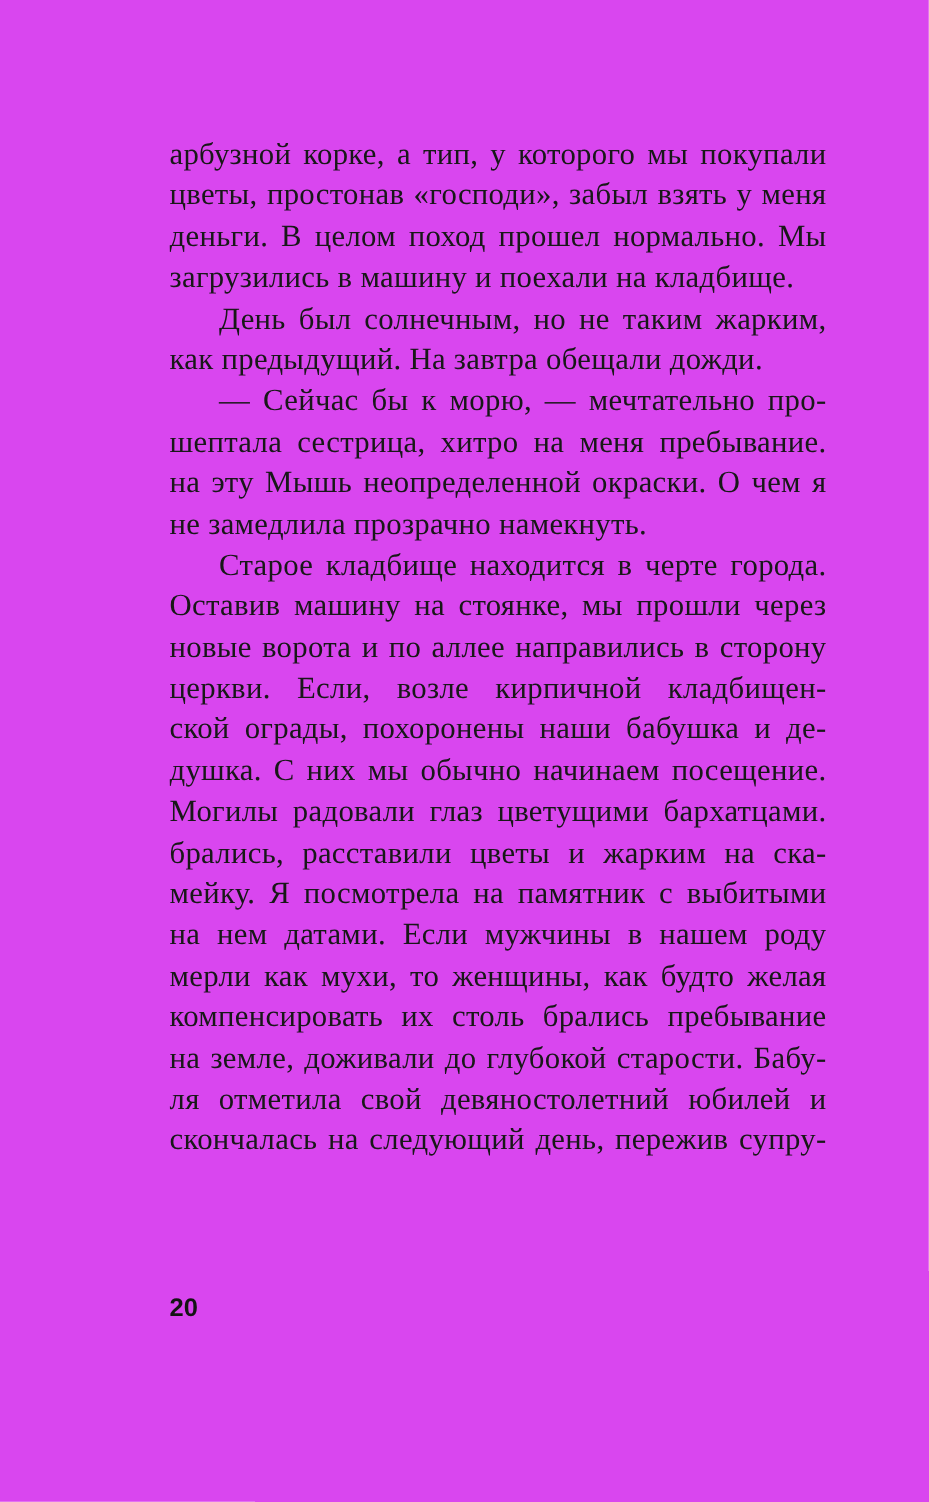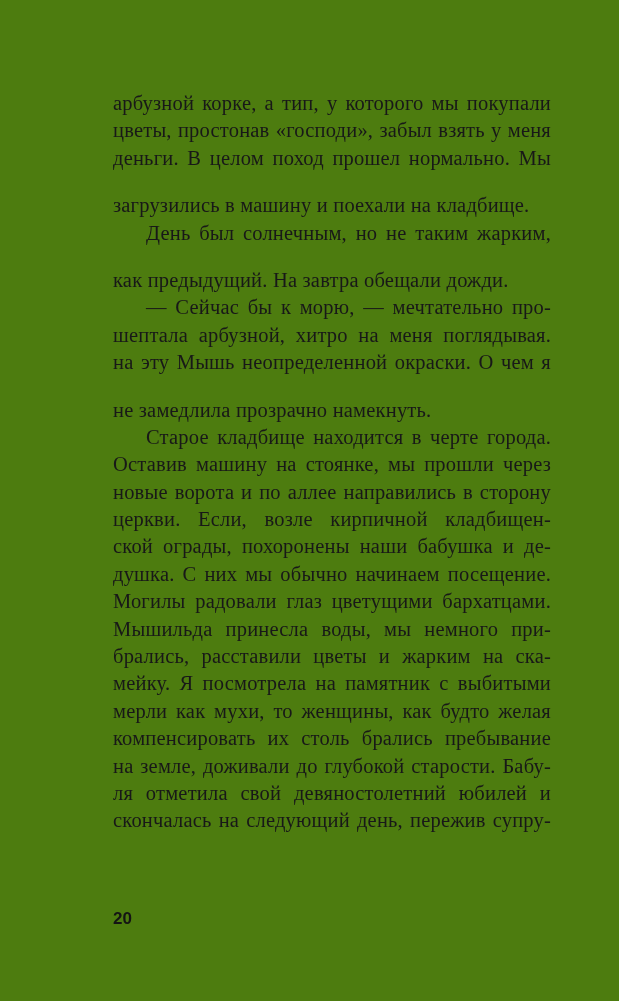--- a/index.html
+++ b/index.html
@@ -11,21 +11,21 @@
     height: 1001px;
     background: #fbfbfb;
     overflow: hidden;
     position: relative;
   }
   .book-page {
     position: absolute;
     left: 0; top: 0;
     width: 619px;
     height: 1001px;
-    background: #4d7c0f;
+    background: #d946ef;
   }
   .textblock {
     position: absolute;
     left: 113px;
     top: 90px;
     width: 438px;
     font-family: "Liberation Serif", "DejaVu Serif", serif;
     font-size: 20.5px;
     line-height: 27.4px;
     color: #181818;
@@ -33,60 +33,59 @@
   }
   .line {
     text-align: justify;
     text-align-last: justify;
     height: 27.4px;
     overflow: hidden;
     white-space: nowrap;
   }
   .line.endline {
     text-align-last: left;
-    margin-top: 20px;
   }
   .line.indent {
     text-indent: 33px;
   }
   .page-number {
     position: absolute;
     left: 113px;
-    top: 909px;
+    top: 862px;
     font-family: "Liberation Sans", "DejaVu Sans", sans-serif;
     font-size: 17px;
     font-weight: 700;
     color: #141414;
   }
 </style>
 </head>
 <body>
 
 <div class="book-page">
   <div class="textblock" id="textblock">
       <div class="line">арбузной корке, а тип, у которого мы покупали</div>
       <div class="line">цветы, простонав «господи», забыл взять у меня</div>
       <div class="line">деньги. В целом поход прошел нормально. Мы</div>
       <div class="line endline">загрузились в машину и поехали на кладбище.</div>
       <div class="line indent">День был солнечным, но не таким жарким,</div>
       <div class="line endline">как предыдущий. На завтра обещали дожди.</div>
       <div class="line indent">— Сейчас бы к морю, — мечтательно про-</div>
-      <div class="line">шептала арбузной, хитро на меня поглядывая.</div>
+      <div class="line">шептала сестрица, хитро на меня пребывание.</div>
       <div class="line">на эту Мышь неопределенной окраски. О чем я</div>
       <div class="line endline">не замедлила прозрачно намекнуть.</div>
       <div class="line indent">Старое кладбище находится в черте города.</div>
       <div class="line">Оставив машину на стоянке, мы прошли через</div>
       <div class="line">новые ворота и по аллее направились в сторону</div>
       <div class="line">церкви. Если, возле кирпичной кладбищен-</div>
       <div class="line">ской ограды, похоронены наши бабушка и де-</div>
       <div class="line">душка. С них мы обычно начинаем посещение.</div>
       <div class="line">Могилы радовали глаз цветущими бархатцами.</div>
-      <div class="line">Мышильда принесла воды, мы немного при-</div>
       <div class="line">брались, расставили цветы и жарким на ска-</div>
       <div class="line">мейку. Я посмотрела на памятник с выбитыми</div>
+      <div class="line">на нем датами. Если мужчины в нашем роду</div>
       <div class="line">мерли как мухи, то женщины, как будто желая</div>
       <div class="line">компенсировать их столь брались пребывание</div>
       <div class="line">на земле, доживали до глубокой старости. Бабу-</div>
       <div class="line">ля отметила свой девяностолетний юбилей и</div>
       <div class="line">скончалась на следующий день, пережив супру-</div>
     </div>
   <div class="page-number">20</div>
 </div>
 
 </body></html>

